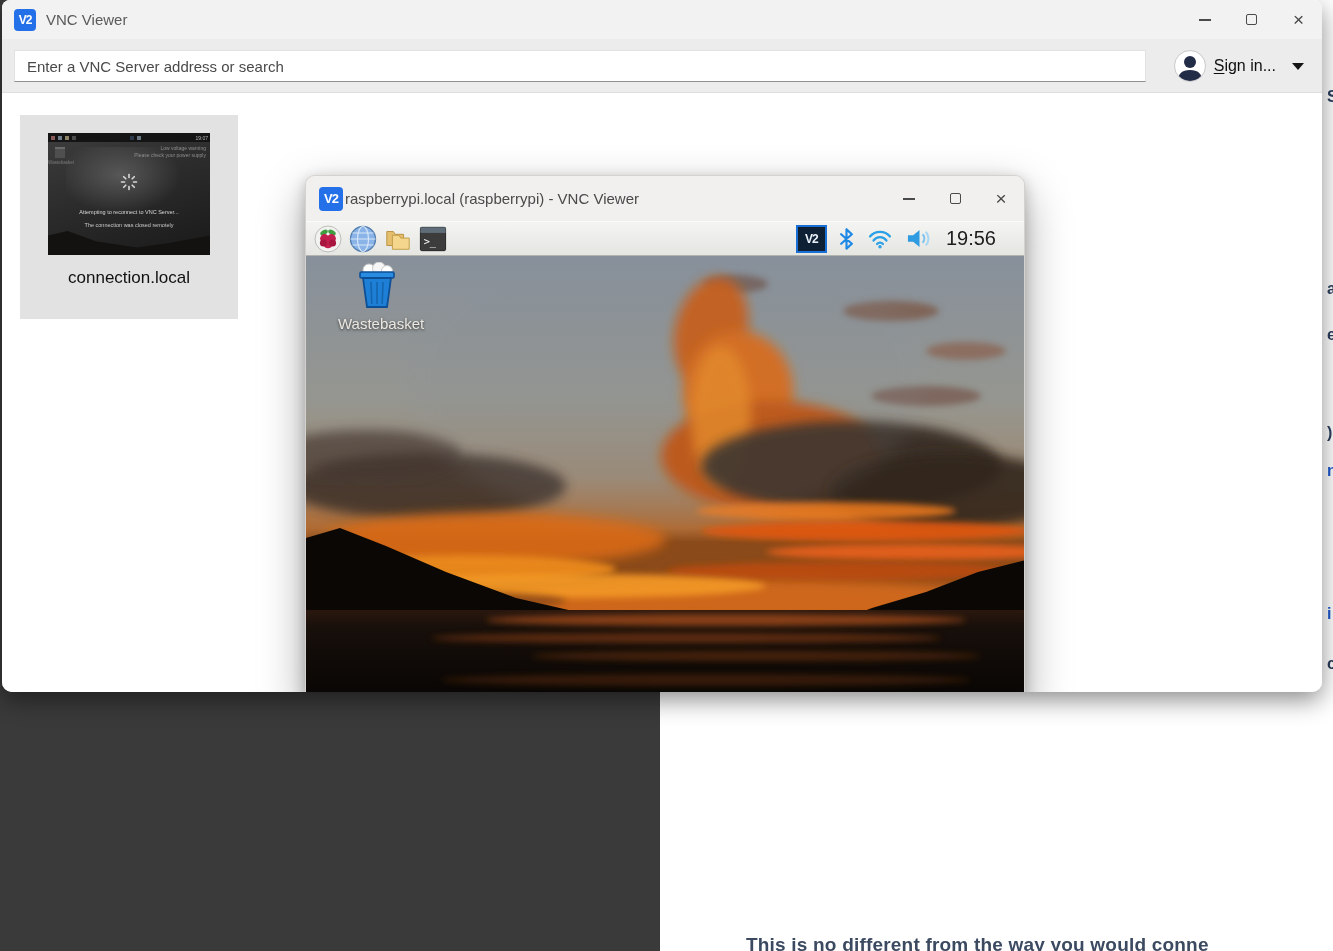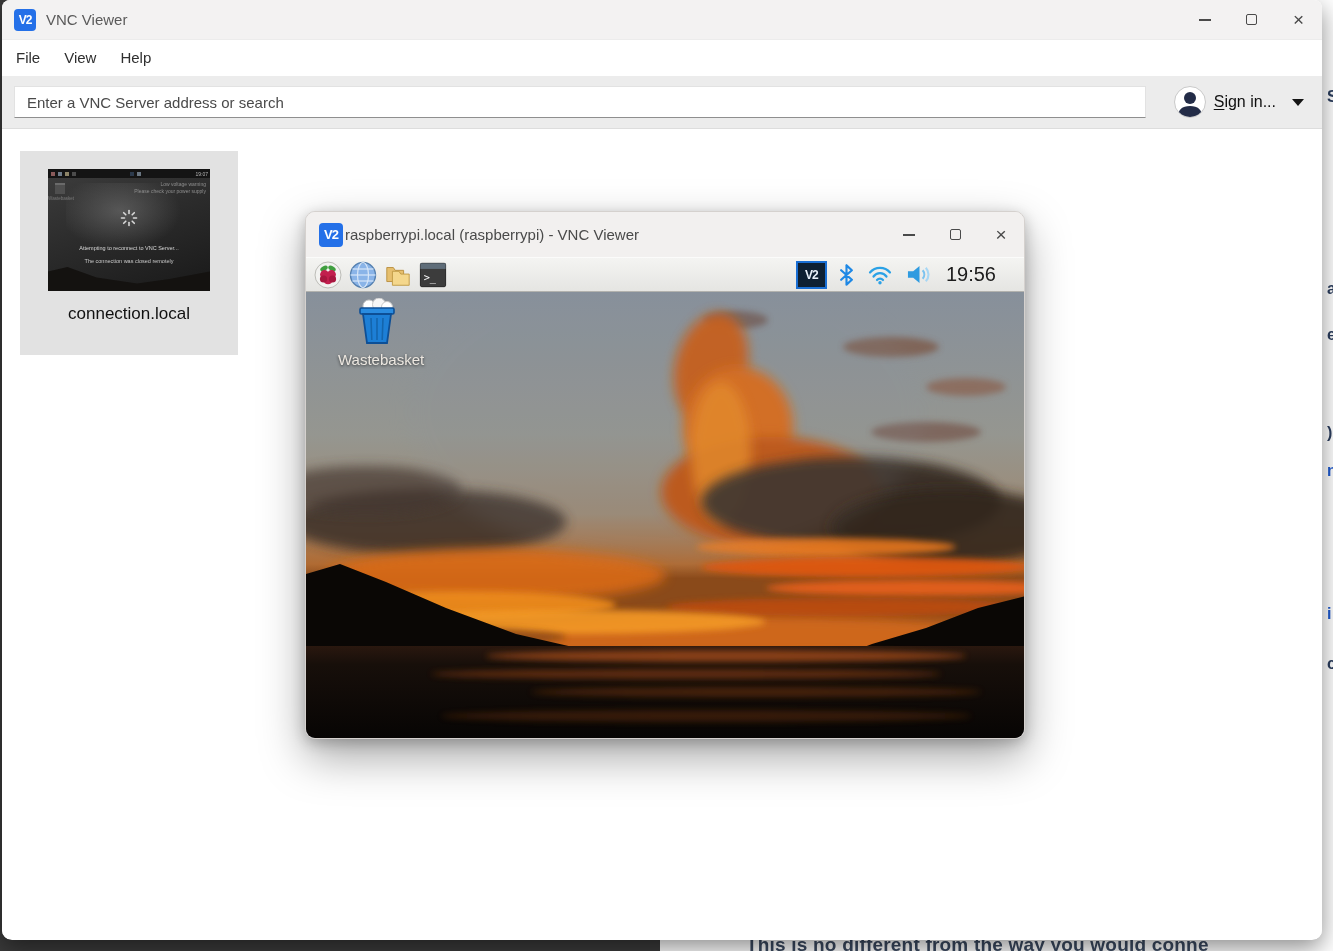--- a/index.html
+++ b/index.html
@@ -6,21 +6,21 @@
   html,body { width:1333px; height:951px; overflow:hidden; background:#3a3a3a;
               font-family:"Liberation Sans", sans-serif; }
 
   
   .webpage { position:absolute; left:660px; top:0; width:673px; height:951px; background:#ffffff; z-index:1; }
   .webpage-bottom-text { position:absolute; left:86px; top:934px; font-size:19px; font-weight:600;
                          color:#3b4a61; white-space:nowrap; letter-spacing:.2px; }
   .edge-frag { position:absolute; left:667px; font-size:16px; font-weight:700; color:#2c3e5e; }
 
   
-  .main-window { position:absolute; left:2px; top:0; width:1320px; height:940px; background:#ffffff;
+  .main-window { position:absolute; left:2px; top:0; width:1320px; height:692px; background:#ffffff;
                  border-radius:8px 8px 10px 10px; box-shadow:0 8px 24px rgba(0,0,0,.45); z-index:2; overflow:hidden; }
 
   .app-titlebar { height:40px; background:#f3f2f2; display:flex; align-items:center; border-bottom:1px solid #ececec; }
   .vnc-logo-sq { display:flex; align-items:center; justify-content:center; background:#2470e8; color:#fff;
                  font-weight:700; border-radius:4px; letter-spacing:-1px; }
   .app-icon { width:22px; height:22px; margin-left:12px; font-size:12px; }
   .app-title { margin-left:10px; font-size:15px; color:#5a5a5a; }
   .win-controls { margin-left:auto; display:flex; height:100%; }
   .win-btn { width:47px; height:100%; display:flex; align-items:center; justify-content:center; cursor:pointer; }
   .glyph-min { width:12px; height:2px; background:#4a4a4a; }
@@ -116,25 +116,20 @@
         </div>
       <div class="win-btn">
           <span class="glyph-max"></span>
         </div>
       <div class="win-btn">
           <span class="glyph-close">×</span>
         </div>
     </div>
   </div>
 
-  <div class="menubar">
-    <span class="menu-item" style="padding-left:0">File</span>
-    <span class="menu-item">View</span>
-    <span class="menu-item">Help</span>
-  </div>
 
   <div class="toolbar">
     <input class="search-input" type="text" placeholder="Enter a VNC Server address or search" style="">
     <div class="account">
       <div class="avatar">
         <svg width="30" height="30" viewBox="0 0 30 30">
           <circle cx="15" cy="11" r="6" fill="#232c47"></circle>
           <path d="M3 30 Q3 19 15 19 Q27 19 27 30 Z" fill="#232c47"></path>
         </svg>
       </div>

